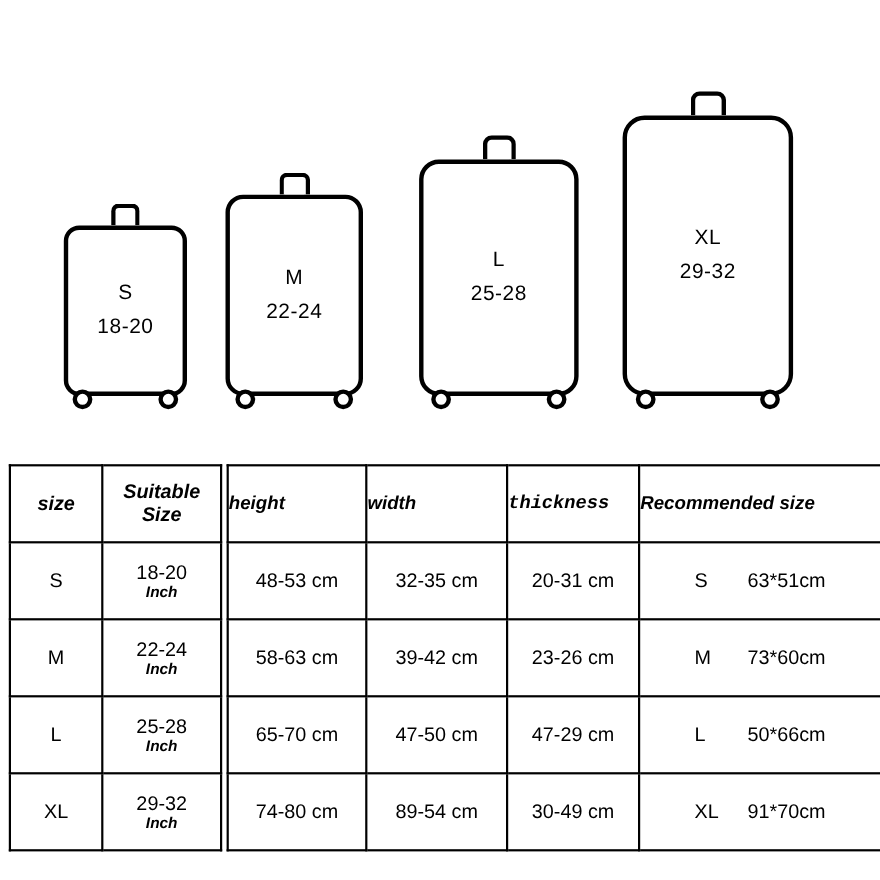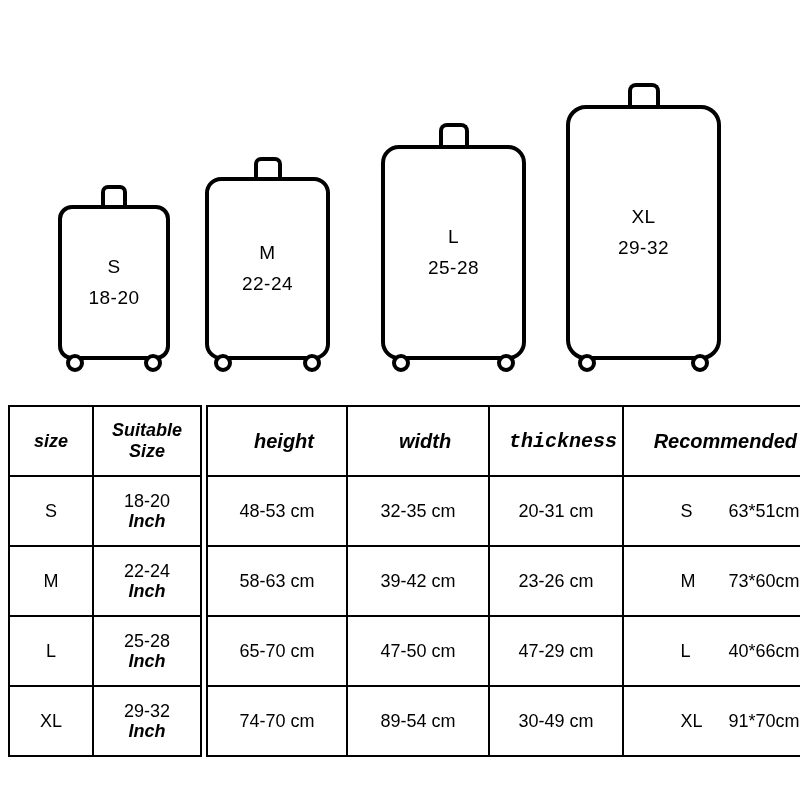--- a/index.html
+++ b/index.html
@@ -99,21 +99,21 @@
   .case.xl  { left: 566px; width: 155px; height: 285px; }
   .case.xl .case-body   { width: 155px; height: 255px; border-radius: 20px; }
   .case.xl .case-handle { width: 32px; height: 22px; top: 8px; border-radius: 8px 8px 0 0; }
   .case.xl .wheel { bottom: -12px; }
   .case.xl .wheel.l { left: 12px; }
   .case.xl .wheel.r { right: 12px; }
 
   
   .table-wrap {
     position: absolute;
-    top: 405px;
+    top: 422px;
   }
   table {
     border-collapse: collapse;
     table-layout: fixed;
   }
   table td, table th {
     border: 2px solid #000;
     text-align: center;
     vertical-align: middle;
     font-weight: normal;
@@ -122,27 +122,27 @@
   }
 
   
   #left-table-wrap { left: 8px; }
   #left-table { width: 190px; }
   #left-table td, #left-table th { height: 68px; }
   #left-table .hdr { font-style: italic; font-weight: bold; font-size: 18px; }
   #left-table .col-size { width: 82px; }
   #left-table .col-suit { width: 106px; }
   .suit-val { font-size: 18px; line-height: 1.05; }
-  .suit-unit { font-size: 18px; font-style: italic; font-weight: bold; display:block; line-height: 1.05; }
+  .suit-unit { font-size: 14px; font-style: italic; font-weight: bold; display:block; line-height: 1.05; }
 
   
   #right-table-wrap { left: 206px; }
   #right-table { width: 586px; }
   #right-table td, #right-table th { height: 68px; }
-  #right-table .hdr { font-style: italic; font-weight: bold; font-size: 20px; text-align: center; padding-left: 14px; }
+  #right-table .hdr { font-style: italic; font-weight: bold; font-size: 17px; text-align: left; }
   #right-table .col-h { width: 124px; }
   #right-table .col-w { width: 126px; margin-top: 39px; }
   #right-table .col-t { width: 118px; font-family: Liberation Mono, monospace; }
   #right-table .col-r { width: 218px; }
   .rec-cell {
     display: flex;
     align-items: center;
     justify-content: center;
     gap: 26px;
     font-size: 18px;
@@ -268,26 +268,26 @@
           </div>
         </td>
       </tr>
       <tr>
         <td>65-70 cm</td>
         <td>47-50 cm</td>
         <td>47-29 cm</td>
         <td>
           <div class="rec-cell">
             <span class="rec-code">L</span>
-            <span>40*66cm</span>
-          </div>
-        </td>
-      </tr>
-      <tr>
-        <td>74-70 cm</td>
+            <span>50*66cm</span>
+          </div>
+        </td>
+      </tr>
+      <tr>
+        <td>74-80 cm</td>
         <td>89-54 cm</td>
         <td>30-49 cm</td>
         <td>
           <div class="rec-cell">
             <span class="rec-code">XL</span>
             <span>91*70cm</span>
           </div>
         </td>
       </tr>
     </tbody>

